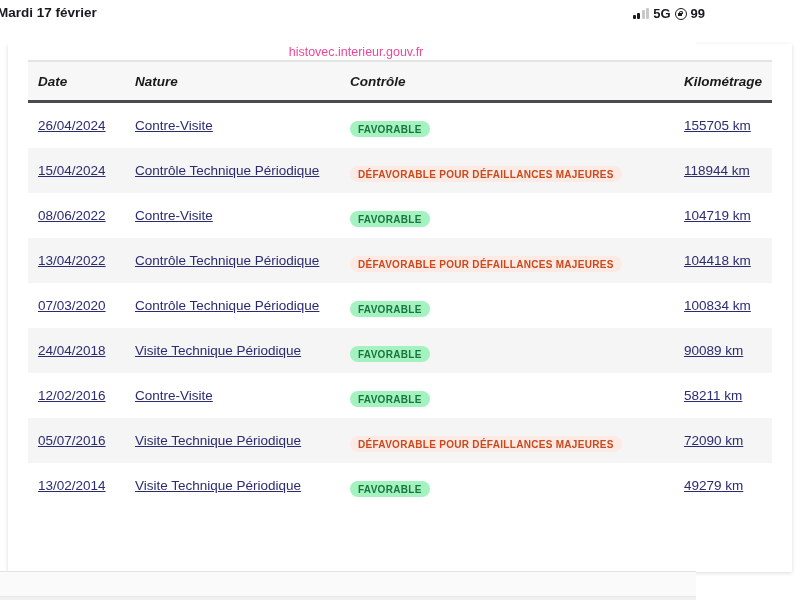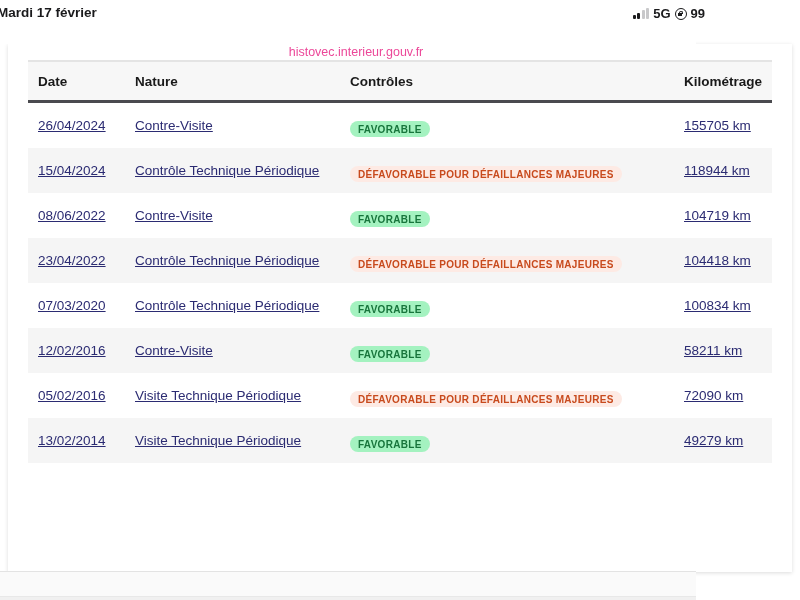--- a/index.html
+++ b/index.html
@@ -31,21 +31,21 @@
   .title-clip{position:absolute;top:28px;left:29px;width:340px;height:13px;overflow:hidden;z-index:1;}
   .title-clip h1{margin:-17px 0 0 0;font-size:27px;font-weight:700;color:#1d1d2c;letter-spacing:.2px;}
 
   
   .card{position:absolute;left:8px;top:44px;width:784px;height:528px;background:#fff;
     box-shadow:0 1px 4px rgba(0,0,0,.14);box-sizing:border-box;padding:16px 20px 0 20px;}
 
   table{width:100%;border-collapse:collapse;table-layout:fixed;}
   thead th{height:38px;background:var(--thead-bg);text-align:left;padding:0 0 0 10px;
     font-size:13.5px;font-weight:700;color:#1a1a1a;
-    border-top:2px solid #e4e4e4;border-bottom:3px solid #4a4a4f;}
+    border-top:2px solid #e4e4e4;border-bottom:3px solid #4a4a4f;font-style:italic;}
   tbody td{height:45px;padding:0 0 0 10px;font-size:13.5px;color:var(--navy);
     overflow:hidden;white-space:nowrap;text-decoration:underline;}
   tbody tr:nth-child(even){background:var(--stripe);}
 
   .badge{display:inline-block;padding:3px 8px 2px;border-radius:8px;
     font-size:10px;font-weight:700;letter-spacing:.3px;margin-top:7px;}
   .badge.success{background:var(--green-bg);color:var(--green-text);}
   .badge.error{background:var(--red-bg);color:var(--red-text);}
 
   
@@ -84,21 +84,21 @@
       <colgroup>
         <col style="width:97px">
           <col style="width:215px">
           <col style="width:334px">
           <col style="width:98px">
       </colgroup>
       <thead>
         <tr>
           <th>Date</th>
           <th>Nature</th>
-          <th>Contrôles</th>
+          <th>Contrôle</th>
           <th>Kilométrage</th>
         </tr>
       </thead>
       <tbody>
           <tr>
     <td>26/04/2024</td>
     <td>Contre-Visite</td>
     <td><span class="badge success">FAVORABLE</span></td>
     <td>155705 km</td>
   </tr>
@@ -108,39 +108,45 @@
     <td><span class="badge error">DÉFAVORABLE POUR DÉFAILLANCES MAJEURES</span></td>
     <td>118944 km</td>
   </tr>
           <tr>
     <td>08/06/2022</td>
     <td>Contre-Visite</td>
     <td><span class="badge success">FAVORABLE</span></td>
     <td>104719 km</td>
   </tr>
           <tr>
-    <td>23/04/2022</td>
+    <td>13/04/2022</td>
     <td>Contrôle Technique Périodique</td>
     <td><span class="badge error">DÉFAVORABLE POUR DÉFAILLANCES MAJEURES</span></td>
     <td>104418 km</td>
   </tr>
           <tr>
     <td>07/03/2020</td>
     <td>Contrôle Technique Périodique</td>
     <td><span class="badge success">FAVORABLE</span></td>
     <td>100834 km</td>
   </tr>
           <tr>
+    <td>24/04/2018</td>
+    <td>Visite Technique Périodique</td>
+    <td><span class="badge success">FAVORABLE</span></td>
+    <td>90089 km</td>
+  </tr>
+          <tr>
     <td>12/02/2016</td>
     <td>Contre-Visite</td>
     <td><span class="badge success">FAVORABLE</span></td>
     <td>58211 km</td>
   </tr>
           <tr>
-    <td>05/02/2016</td>
+    <td>05/07/2016</td>
     <td>Visite Technique Périodique</td>
     <td><span class="badge error">DÉFAVORABLE POUR DÉFAILLANCES MAJEURES</span></td>
     <td>72090 km</td>
   </tr>
           <tr>
     <td>13/02/2014</td>
     <td>Visite Technique Périodique</td>
     <td><span class="badge success">FAVORABLE</span></td>
     <td>49279 km</td>
   </tr>

